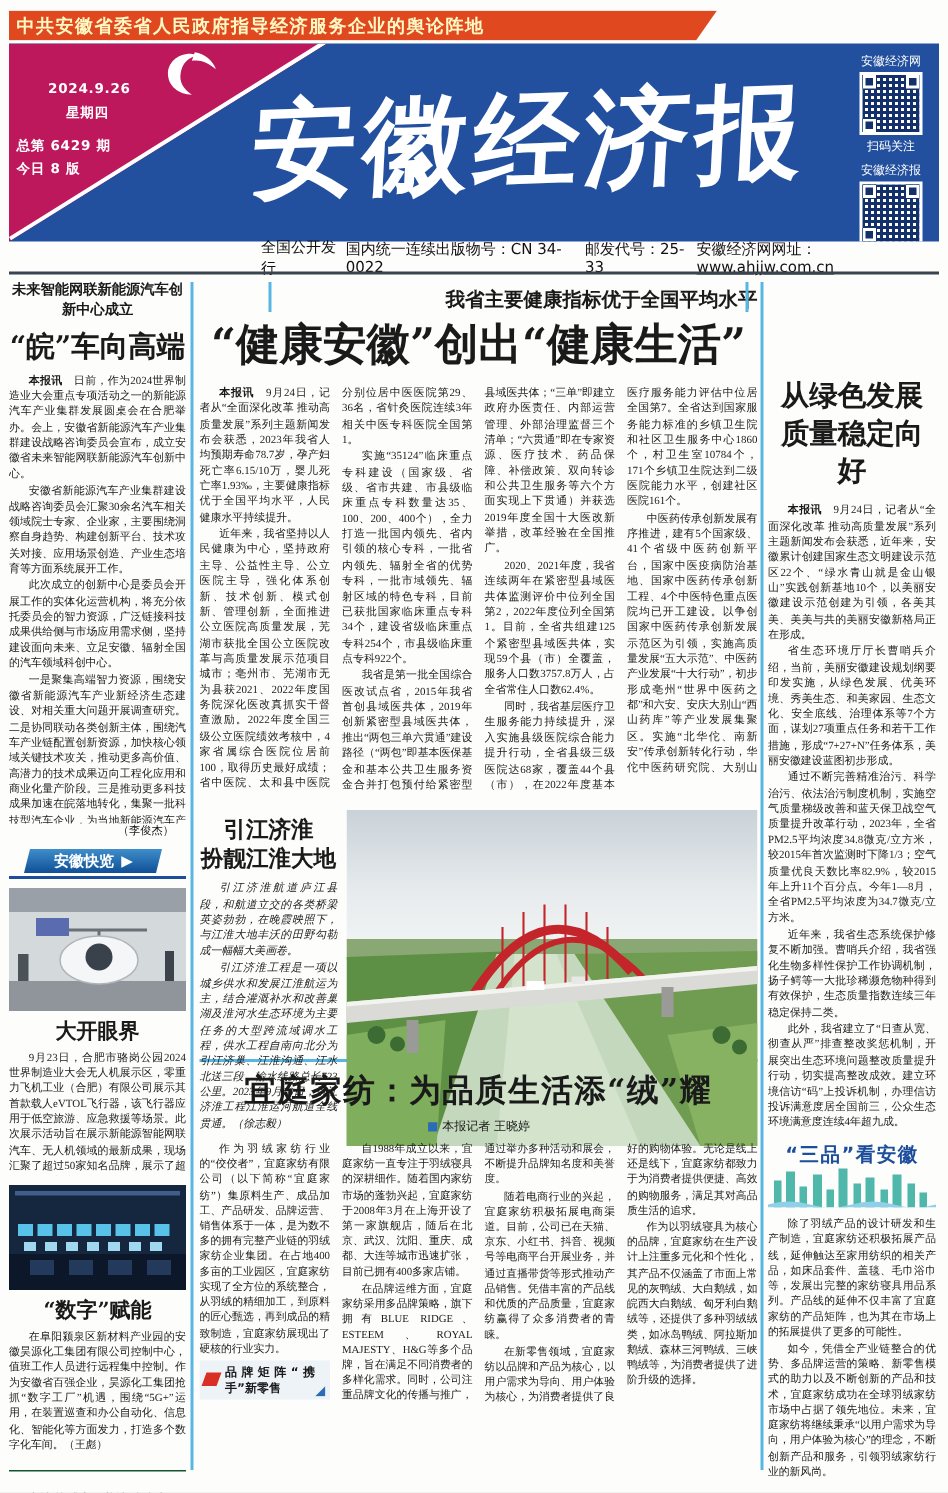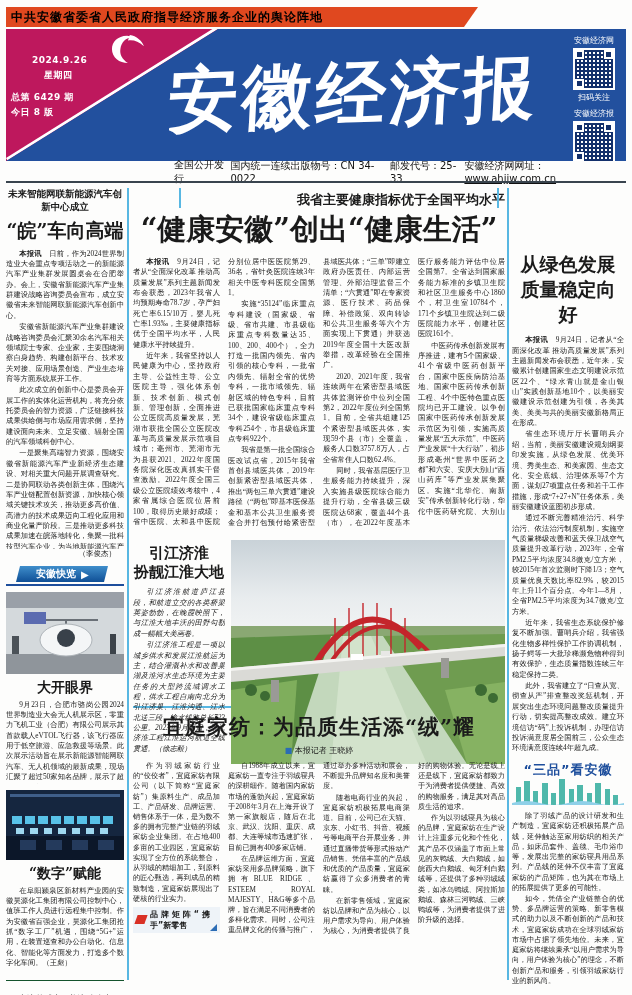--- a/index.html
+++ b/index.html
@@ -1,21 +1,21 @@
 <!DOCTYPE html>
 <html><head>
 <meta charset="utf-8">
 <style>
   html,body{margin:0;padding:0;background:#e8e8e8;}
   .page{position:relative;width:632px;height:995px;background:#fdfdfc;overflow:hidden;
         font-family:"Liberation Serif","DejaVu Serif",serif;color:#1a1a1a;}
   
   .top-banner{position:absolute;left:6px;top:7px;width:472px;height:20px;background:#e0481f;
        clip-path:polygon(0 0,100% 0,calc(100% - 14px) 100%,0 100%);
-       color:#000000;font:bold 12px/20px "DejaVu Sans",sans-serif;padding-left:5px;box-sizing:border-box;letter-spacing:1px;}
+       color:#fef9c3;font:bold 12px/20px "DejaVu Sans",sans-serif;padding-left:5px;box-sizing:border-box;letter-spacing:1px;}
   
   .masthead{position:absolute;left:6px;top:29px;width:620px;height:132px;background:#22509e;overflow:hidden;}
   .corner{position:absolute;left:0;top:0;width:212px;height:132px;background:#be185d;
        clip-path:polygon(0 0,100% 0,0 100%);}
   .corner .edge{position:absolute;left:0;top:129px;width:250px;height:3px;background:#fff;
        transform:rotate(-32deg);transform-origin:0 0;}
   .corner .d{position:absolute;color:#fff;font:bold 9px "DejaVu Sans",sans-serif;letter-spacing:.5px;}
   .d1{left:26px;top:26px;} .d2{left:38px;top:40px;} .d3{left:5px;top:62px;} .d4{left:5px;top:77px;}
   .logo{position:absolute;left:102px;top:4px;}
   .mast-title{position:absolute;left:150px;right:76px;top:0;bottom:0;display:flex;align-items:center;justify-content:center;

